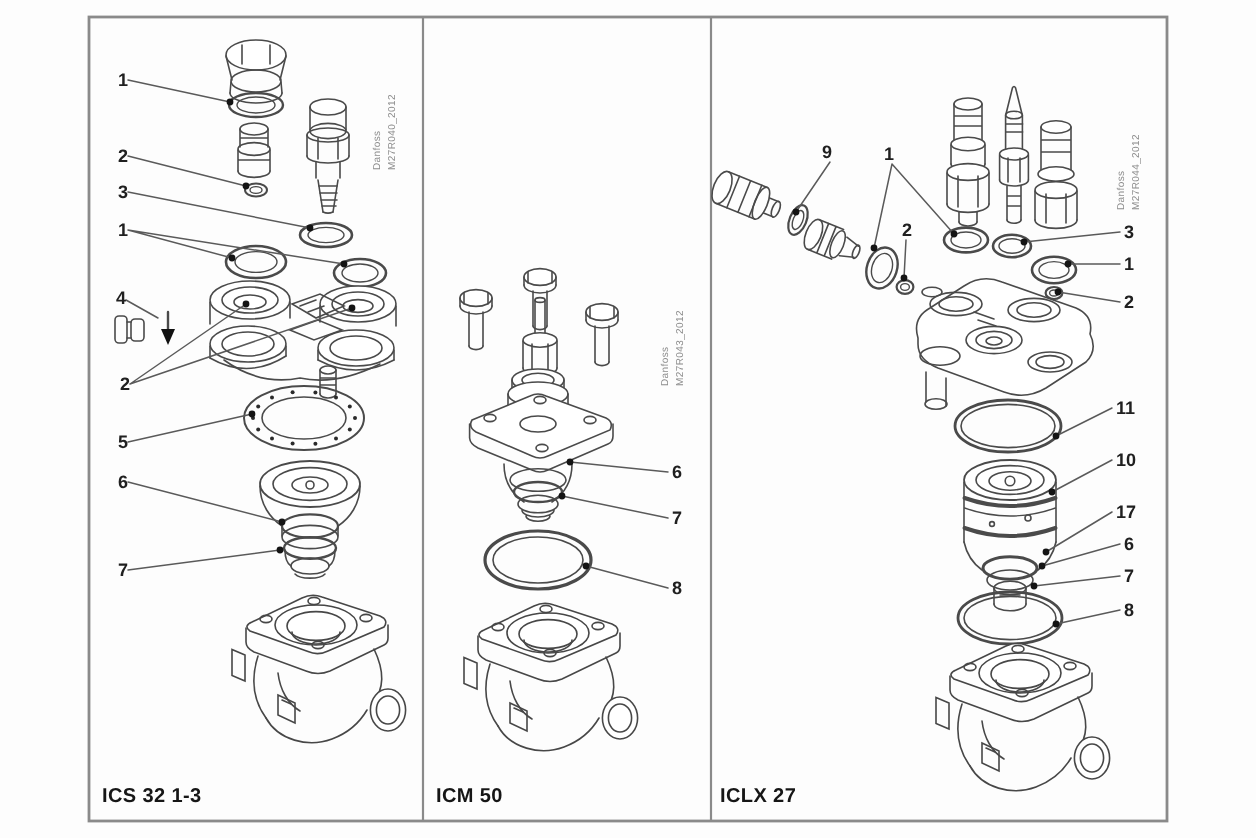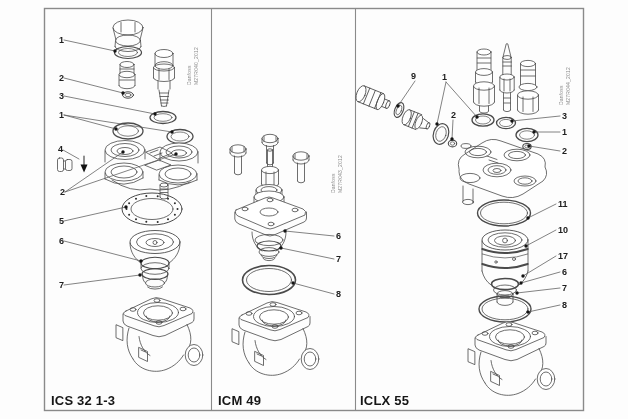--- a/index.html
+++ b/index.html
@@ -2,21 +2,21 @@
 <html><head>
 <meta charset="utf-8">
 <style>
   html,body{margin:0;padding:0;background:#ffffff;}
   .stage{width:628px;height:419px;position:relative;background:#fdfdfd;
          font-family:"Liberation Sans",sans-serif;overflow:hidden;}
   .art{position:absolute;left:0;top:0;}
   .callout{position:absolute;font-size:9px;font-weight:600;color:#202020;
            width:14px;line-height:11px;}
   .callout.r{text-align:right;}
-  .caption{position:absolute;font-size:13px;font-weight:700;color:#161616;
+  .caption{position:absolute;font-size:10px;font-weight:700;color:#161616;
            letter-spacing:.2px;white-space:nowrap;}
   .watermark{position:absolute;writing-mode:vertical-rl;transform:rotate(180deg);
              font-size:5px;color:#8c8c8c;line-height:1.45;letter-spacing:.2px;
              white-space:nowrap;}
   .watermark div{display:block;}
 </style>
 </head>
 <body>
 
 <div class="stage">
@@ -413,22 +413,22 @@
   <div class="callout" style="left:562px;top:127px">1</div>
   <div class="callout" style="left:562px;top:146px">2</div>
   <div class="callout" style="left:558px;top:199px">11</div>
   <div class="callout" style="left:558px;top:225px">10</div>
   <div class="callout" style="left:558px;top:251px">17</div>
   <div class="callout" style="left:562px;top:267px">6</div>
   <div class="callout" style="left:562px;top:283px">7</div>
   <div class="callout" style="left:562px;top:300px">8</div>
 
   <div class="caption" style="left:51px;top:393px">ICS 32 1-3</div>
-  <div class="caption" style="left:218px;top:393px">ICM 49</div>
-  <div class="caption" style="left:360px;top:393px">ICLX 55</div>
+  <div class="caption" style="left:218px;top:393px">ICM 50</div>
+  <div class="caption" style="left:360px;top:393px">ICLX 27</div>
 
   <div class="watermark" style="left:186px;top:27px;height:58px">
     <div>Danfoss</div>
     <div>M27R040_2012</div>
   </div>
   <div class="watermark" style="left:330px;top:135px;height:58px">
     <div>Danfoss</div>
     <div>M27R043_2012</div>
   </div>
   <div class="watermark" style="left:558px;top:43px;height:62px">

